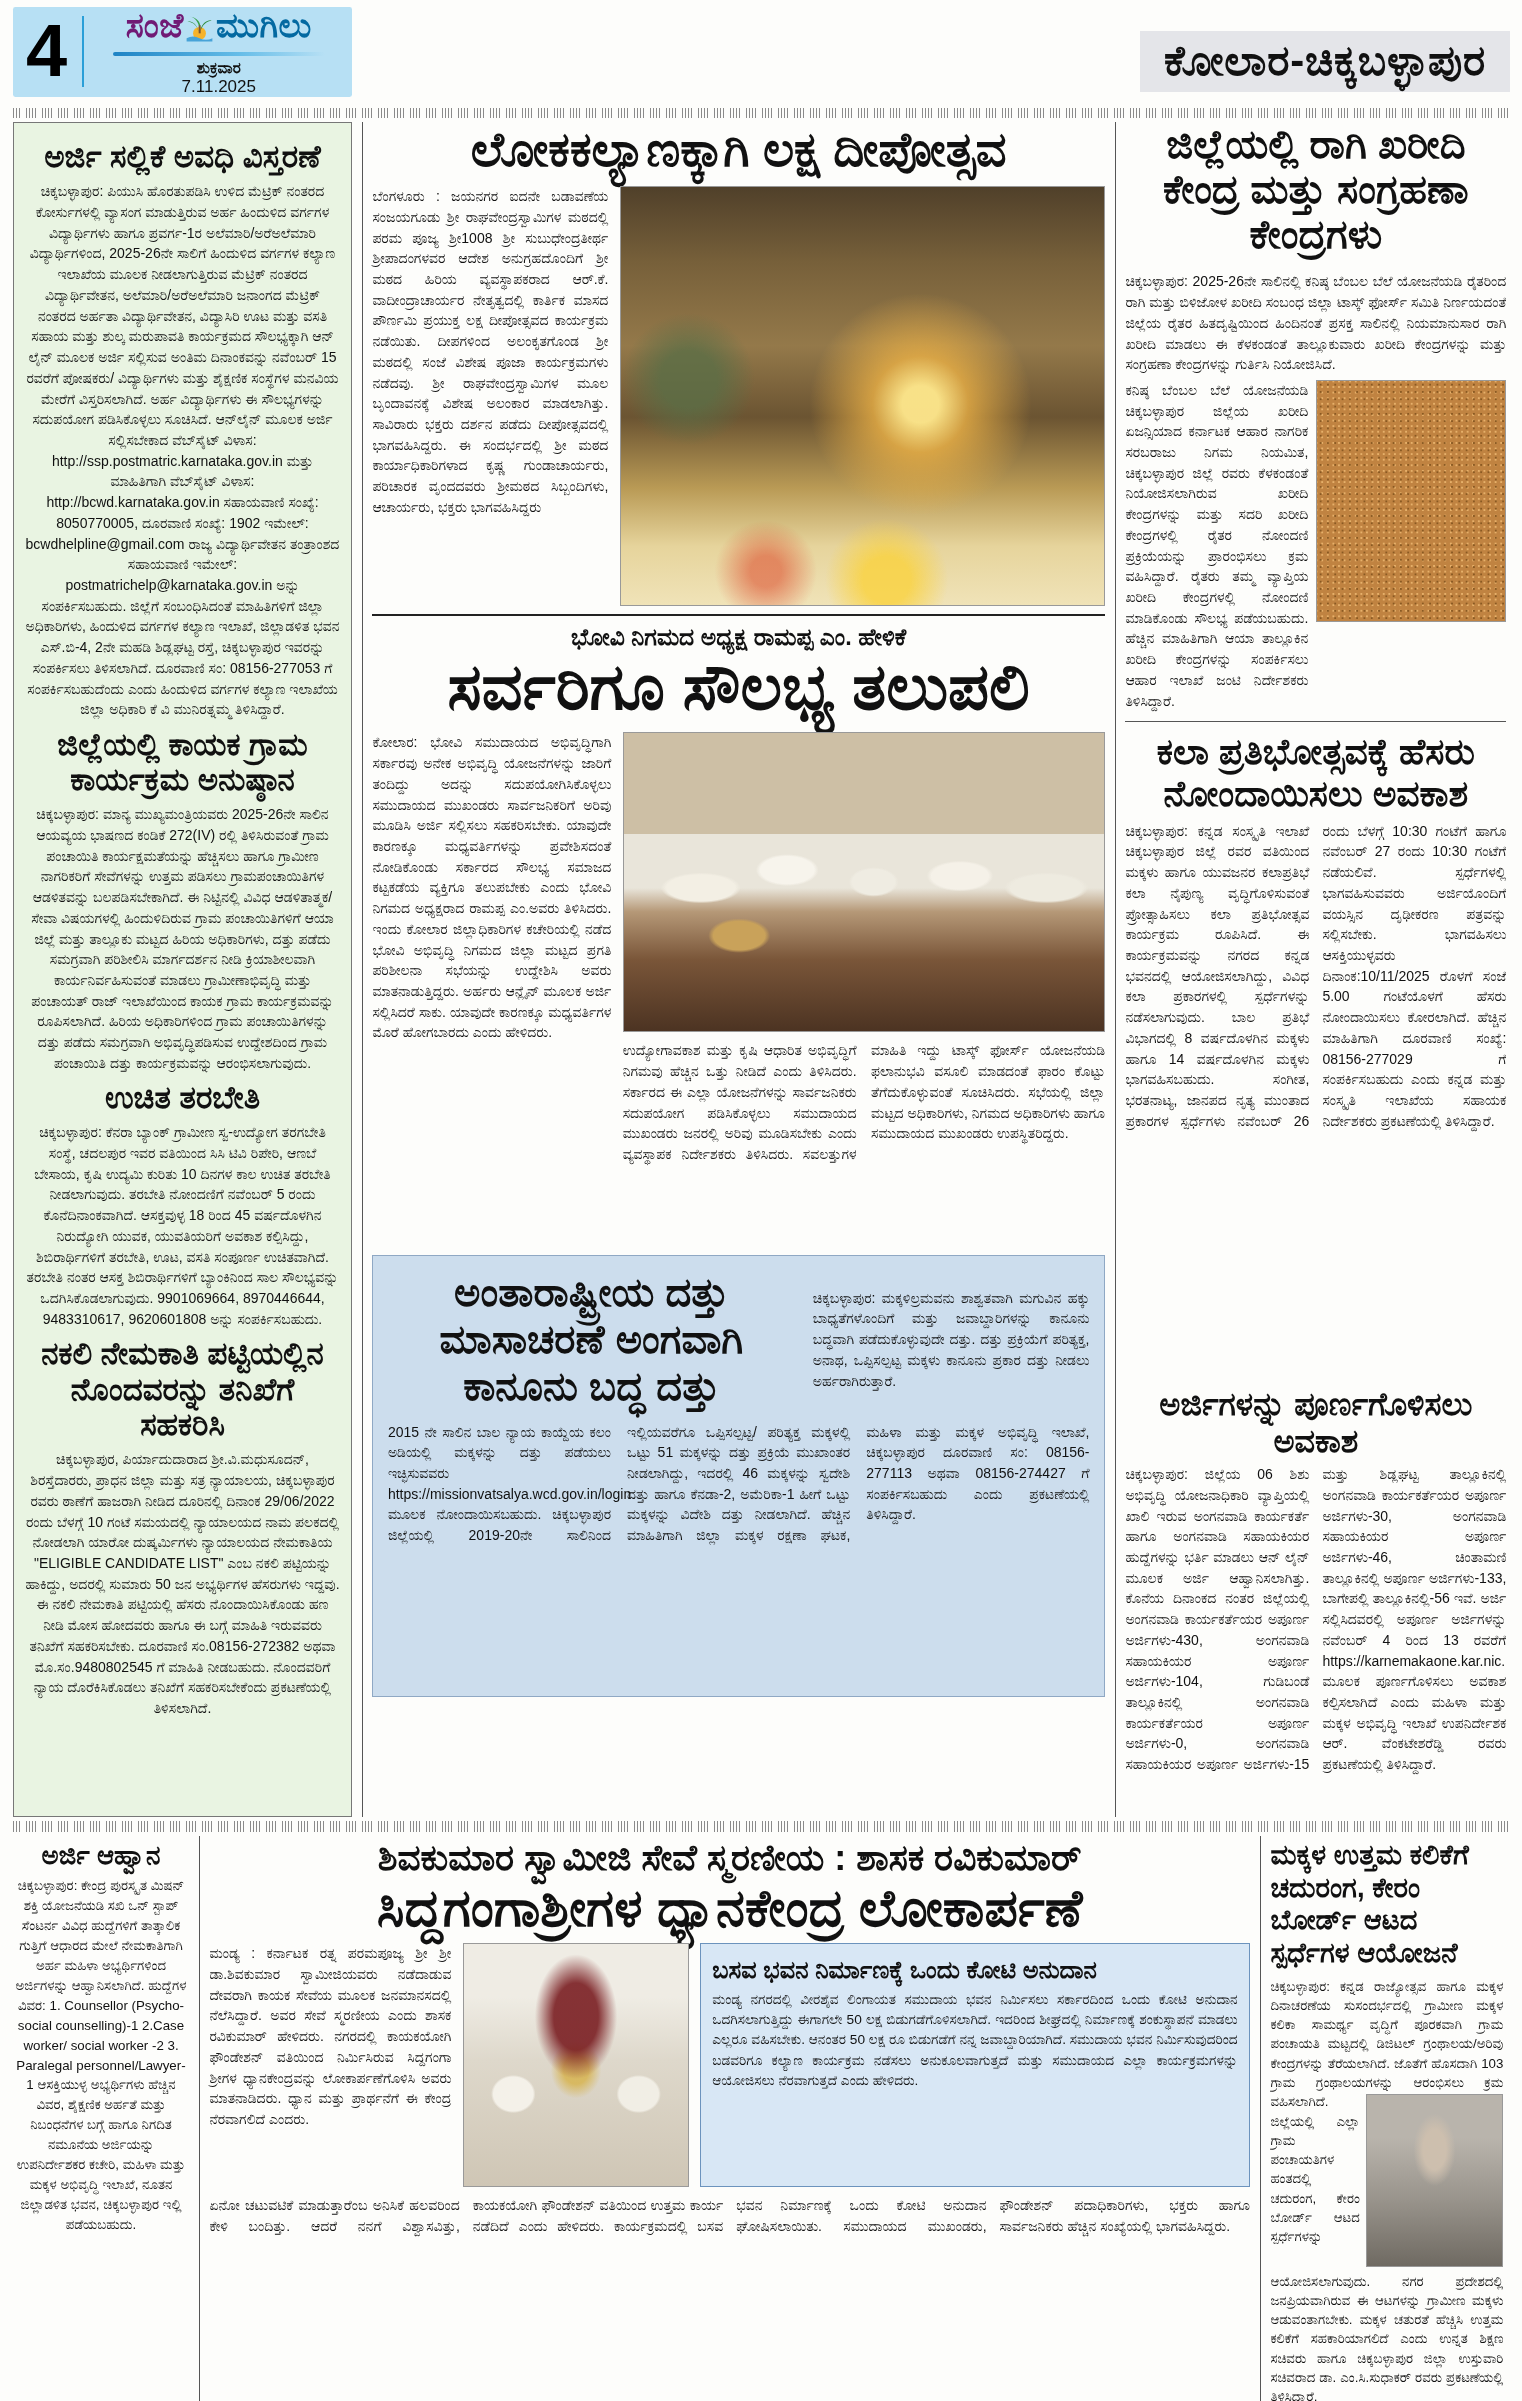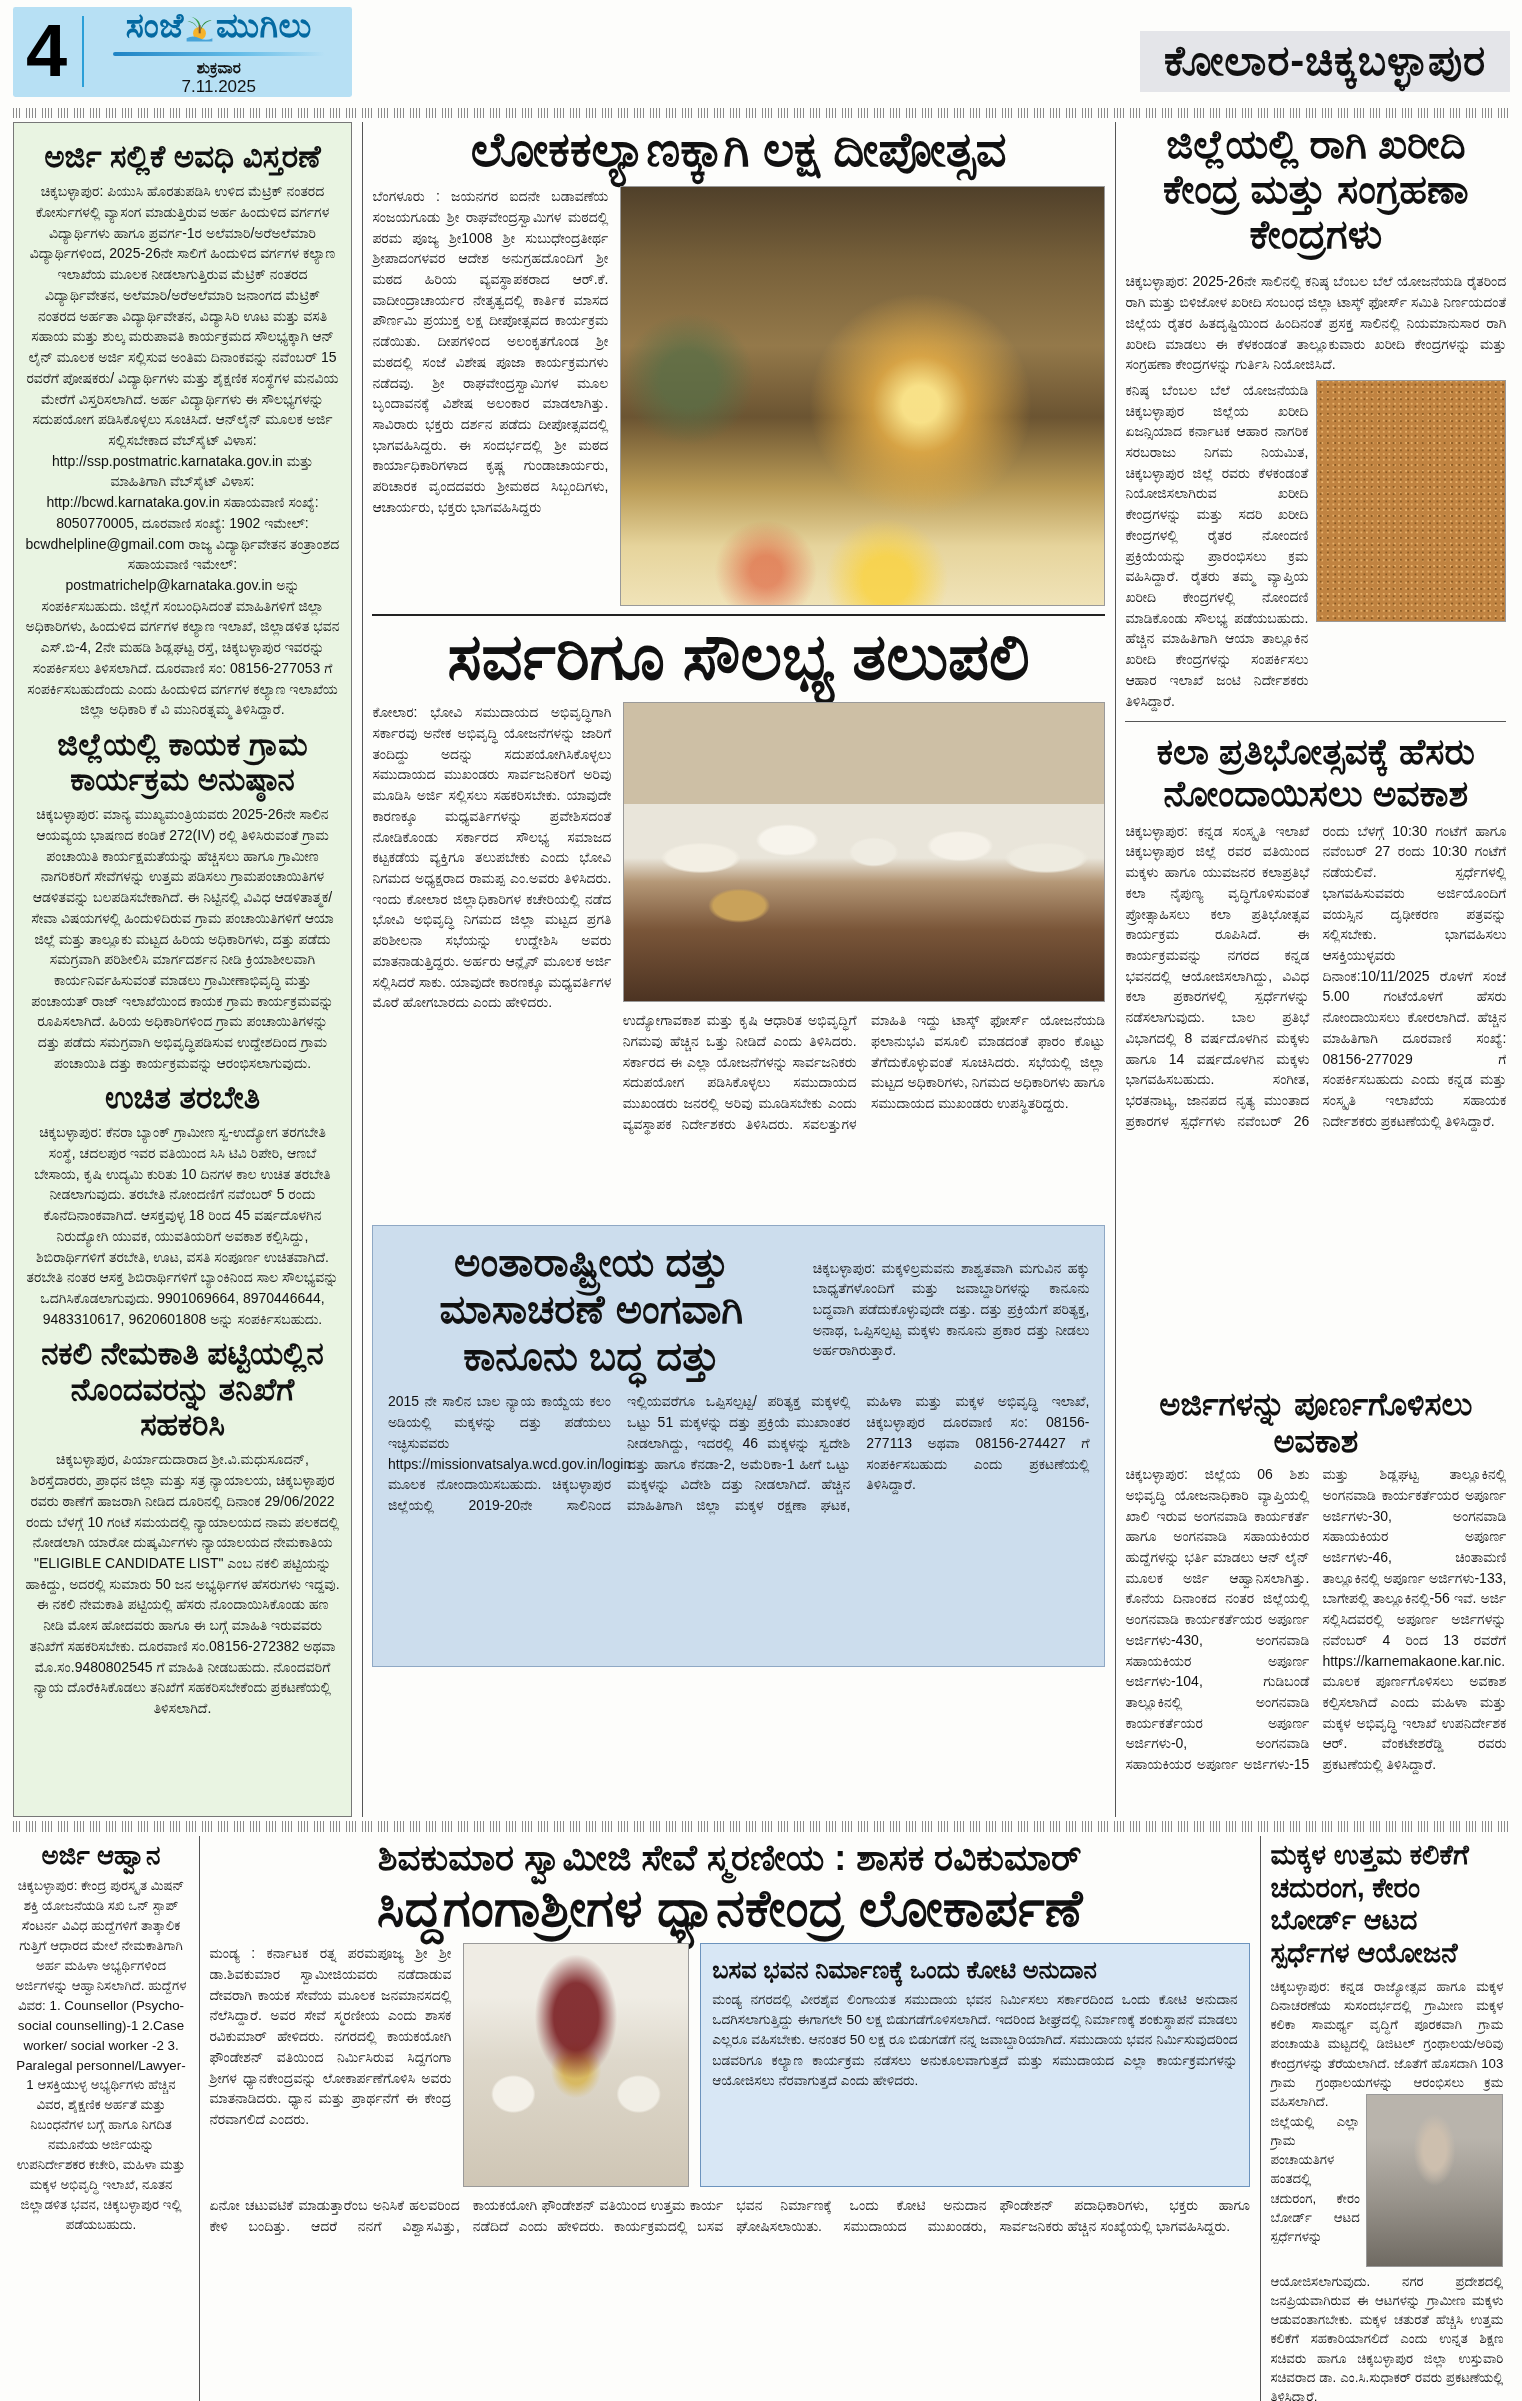--- a/index.html
+++ b/index.html
@@ -6,21 +6,21 @@
   body{width:1523px;height:2401px;background:#fdfdfb;font-family:"Liberation Sans","DejaVu Sans",sans-serif;color:#111;overflow:hidden}
   .page{padding:6.5px 13px;box-sizing:border-box}
 
   
   .header{display:flex;justify-content:space-between;align-items:flex-start;height:97px}
   .masthead{width:339px;height:90px;background:#b7e0f4;border-radius:2.4px;display:flex;align-items:center;padding:1.6px 6.5px;box-sizing:border-box}
   .pagenum{font-size:74px;font-weight:700;line-height:.95;padding:0 6.5px;color:#000}
   .mast-sep{width:2.4px;height:71px;background:#2a9fd8;margin:0 8px}
   .logo{flex:1;text-align:center}
   .paper-title{font-size:34px;font-weight:800;letter-spacing:0.4px;white-space:nowrap}
-  .paper-title .red{color:#0369a1}
+  .paper-title .red{color:#701a75}
   .paper-title .blk{color:#0369a1}
   .logo-icon{display:inline-block;vertical-align:-4.8px;margin:0 1.6px}
   .logo-rule{height:4px;border-radius:2.4px;background:linear-gradient(90deg,#1d83c4,#66bde8 60%,#b7e0f4);margin:2.4px 21px 3.2px}
   .day{font-size:15.3px;font-weight:700}
   .date{font-size:17px}
   .region{background:#e4e5e9;margin-top:24px;padding:6.5px 24px;font-size:42px;font-weight:700;letter-spacing:0.8px}
 
   .hatch{height:10.5px;margin:4px 0;background:repeating-linear-gradient(90deg,#8a8a8a 0,#8a8a8a 0.8px,transparent 0.8px,transparent 3.2px)}
 
   
@@ -149,20 +149,21 @@
 
     <div class="col center-col">
       <div class="h-c1">ಲೋಕಕಲ್ಯಾಣಕ್ಕಾಗಿ ಲಕ್ಷ ದೀಪೋತ್ಸವ</div>
       <div class="c1-flex">
         <div class="c1-text bt">ಬೆಂಗಳೂರು : ಜಯನಗರ ಐದನೇ ಬಡಾವಣೆಯ ಸಂಜಯಗೂಡು ಶ್ರೀ ರಾಘವೇಂದ್ರಸ್ವಾಮಿಗಳ ಮಠದಲ್ಲಿ ಪರಮ ಪೂಜ್ಯ ಶ್ರೀ1008 ಶ್ರೀ ಸುಬುಧೇಂದ್ರತೀರ್ಥ ಶ್ರೀಪಾದಂಗಳವರ ಆದೇಶ ಅನುಗ್ರಹದೊಂದಿಗೆ ಶ್ರೀ ಮಠದ ಹಿರಿಯ ವ್ಯವಸ್ಥಾಪಕರಾದ ಆರ್.ಕೆ. ವಾದೀಂದ್ರಾಚಾರ್ಯರ ನೇತೃತ್ವದಲ್ಲಿ ಕಾರ್ತಿಕ ಮಾಸದ ಪೌರ್ಣಮಿ ಪ್ರಯುಕ್ತ ಲಕ್ಷ ದೀಪೋತ್ಸವದ ಕಾರ್ಯಕ್ರಮ ನಡೆಯಿತು. ದೀಪಗಳಿಂದ ಅಲಂಕೃತಗೊಂಡ ಶ್ರೀ ಮಠದಲ್ಲಿ ಸಂಜೆ ವಿಶೇಷ ಪೂಜಾ ಕಾರ್ಯಕ್ರಮಗಳು ನಡೆದವು. ಶ್ರೀ ರಾಘವೇಂದ್ರಸ್ವಾಮಿಗಳ ಮೂಲ ಬೃಂದಾವನಕ್ಕೆ ವಿಶೇಷ ಅಲಂಕಾರ ಮಾಡಲಾಗಿತ್ತು. ಸಾವಿರಾರು ಭಕ್ತರು ದರ್ಶನ ಪಡೆದು ದೀಪೋತ್ಸವದಲ್ಲಿ ಭಾಗವಹಿಸಿದ್ದರು. ಈ ಸಂದರ್ಭದಲ್ಲಿ ಶ್ರೀ ಮಠದ ಕಾರ್ಯಾಧಿಕಾರಿಗಳಾದ ಕೃಷ್ಣ ಗುಂಡಾಚಾರ್ಯರು, ಪರಿಚಾರಕ ವೃಂದದವರು ಶ್ರೀಮಠದ ಸಿಬ್ಬಂದಿಗಳು, ಆಚಾರ್ಯರು, ಭಕ್ತರು ಭಾಗವಹಿಸಿದ್ದರು</div>
         <div class="photo temple"></div>
       </div>
 
       <div class="rule"></div>
 
+      <div class="kicker">ಭೋವಿ ನಿಗಮದ ಅಧ್ಯಕ್ಷ ರಾಮಪ್ಪ ಎಂ. ಹೇಳಿಕೆ</div>
       <div class="h-c2">ಸರ್ವರಿಗೂ ಸೌಲಭ್ಯ ತಲುಪಲಿ</div>
       <div class="c2-flex">
         <div class="c2-col1 bt">ಕೋಲಾರ: ಭೋವಿ ಸಮುದಾಯದ ಅಭಿವೃದ್ಧಿಗಾಗಿ ಸರ್ಕಾರವು ಅನೇಕ ಅಭಿವೃದ್ಧಿ ಯೋಜನೆಗಳನ್ನು ಜಾರಿಗೆ ತಂದಿದ್ದು ಅದನ್ನು ಸದುಪಯೋಗಿಸಿಕೊಳ್ಳಲು ಸಮುದಾಯದ ಮುಖಂಡರು ಸಾರ್ವಜನಿಕರಿಗೆ ಅರಿವು ಮೂಡಿಸಿ ಅರ್ಜಿ ಸಲ್ಲಿಸಲು ಸಹಕರಿಸಬೇಕು. ಯಾವುದೇ ಕಾರಣಕ್ಕೂ ಮಧ್ಯವರ್ತಿಗಳನ್ನು ಪ್ರವೇಶಿಸದಂತೆ ನೋಡಿಕೊಂಡು ಸರ್ಕಾರದ ಸೌಲಭ್ಯ ಸಮಾಜದ ಕಟ್ಟಕಡೆಯ ವ್ಯಕ್ತಿಗೂ ತಲುಪಬೇಕು ಎಂದು ಭೋವಿ ನಿಗಮದ ಅಧ್ಯಕ್ಷರಾದ ರಾಮಪ್ಪ ಎಂ.ಅವರು ತಿಳಿಸಿದರು. ಇಂದು ಕೋಲಾರ ಜಿಲ್ಲಾಧಿಕಾರಿಗಳ ಕಚೇರಿಯಲ್ಲಿ ನಡೆದ ಭೋವಿ ಅಭಿವೃದ್ಧಿ ನಿಗಮದ ಜಿಲ್ಲಾ ಮಟ್ಟದ ಪ್ರಗತಿ ಪರಿಶೀಲನಾ ಸಭೆಯನ್ನು ಉದ್ದೇಶಿಸಿ ಅವರು ಮಾತನಾಡುತ್ತಿದ್ದರು. ಅರ್ಹರು ಆನ್ಲೈನ್ ಮೂಲಕ ಅರ್ಜಿ ಸಲ್ಲಿಸಿದರೆ ಸಾಕು. ಯಾವುದೇ ಕಾರಣಕ್ಕೂ ಮಧ್ಯವರ್ತಿಗಳ ಮೊರೆ ಹೋಗಬಾರದು ಎಂದು ಹೇಳಿದರು.</div>
         <div class="c2-right">
           <div class="photo meeting"></div>
           <div class="c2-rest bt">ಉದ್ಯೋಗಾವಕಾಶ ಮತ್ತು ಕೃಷಿ ಆಧಾರಿತ ಅಭಿವೃದ್ಧಿಗೆ ನಿಗಮವು ಹೆಚ್ಚಿನ ಒತ್ತು ನೀಡಿದೆ ಎಂದು ತಿಳಿಸಿದರು. ಸರ್ಕಾರದ ಈ ಎಲ್ಲಾ ಯೋಜನೆಗಳನ್ನು ಸಾರ್ವಜನಿಕರು ಸದುಪಯೋಗ ಪಡಿಸಿಕೊಳ್ಳಲು ಸಮುದಾಯದ ಮುಖಂಡರು ಜನರಲ್ಲಿ ಅರಿವು ಮೂಡಿಸಬೇಕು ಎಂದು ವ್ಯವಸ್ಥಾಪಕ ನಿರ್ದೇಶಕರು ತಿಳಿಸಿದರು. ಸವಲತ್ತುಗಳ ಮಾಹಿತಿ ಇದ್ದು ಟಾಸ್ಕ್ ಫೋರ್ಸ್ ಯೋಜನೆಯಡಿ ಫಲಾನುಭವಿ ವಸೂಲಿ ಮಾಡದಂತೆ ಫಾರಂ ಕೊಟ್ಟು ತೆಗೆದುಕೊಳ್ಳುವಂತೆ ಸೂಚಿಸಿದರು. ಸಭೆಯಲ್ಲಿ ಜಿಲ್ಲಾ ಮಟ್ಟದ ಅಧಿಕಾರಿಗಳು, ನಿಗಮದ ಅಧಿಕಾರಿಗಳು ಹಾಗೂ ಸಮುದಾಯದ ಮುಖಂಡರು ಉಪಸ್ಥಿತರಿದ್ದರು.</div>
         </div>
       </div>
 
       <div class="adopt">

